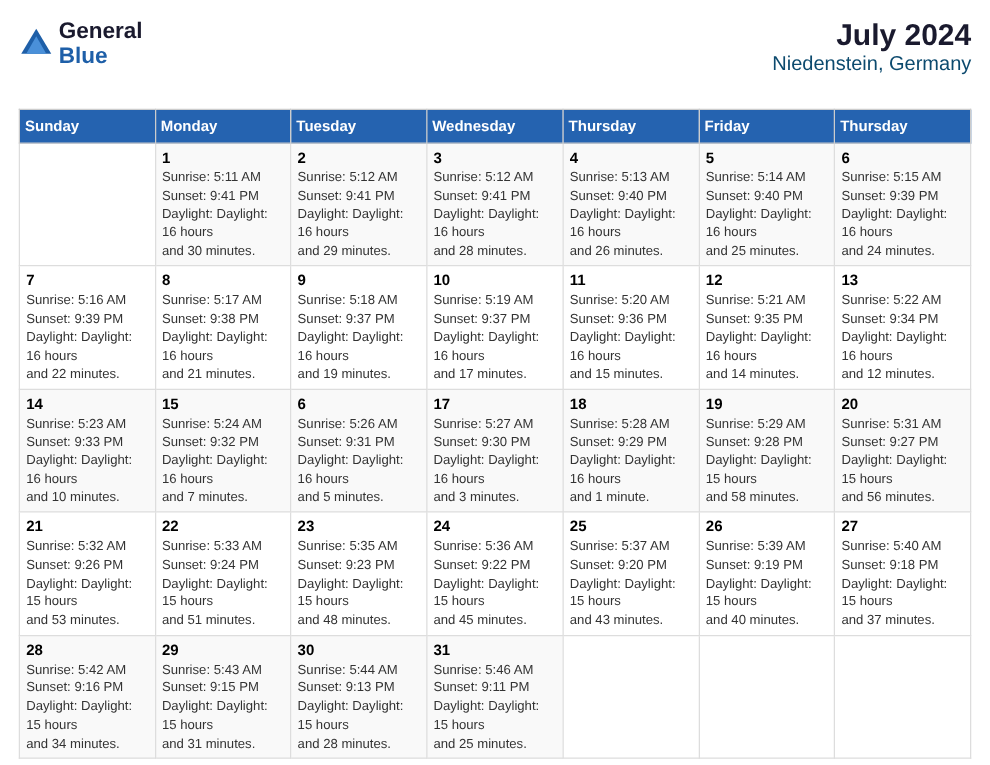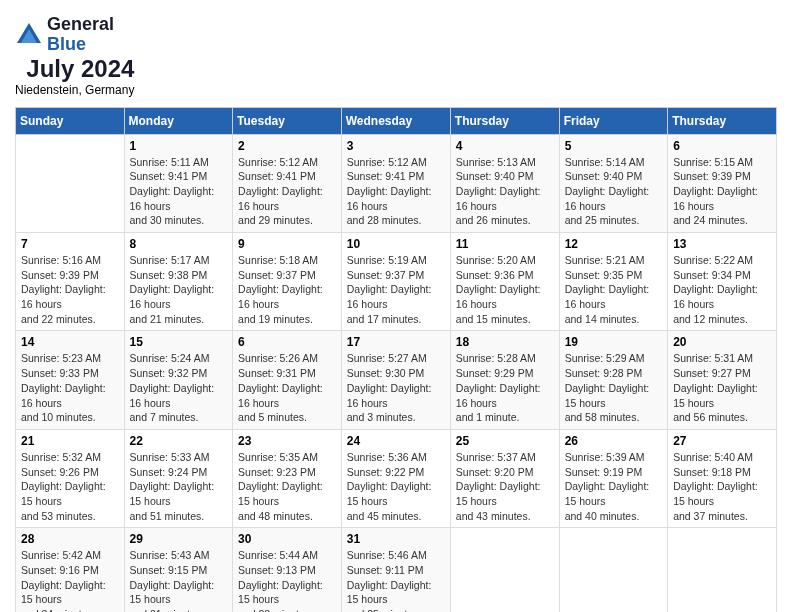--- a/index.html
+++ b/index.html
@@ -7,22 +7,21 @@
       font-family: Arial, sans-serif;
       background: #fff;
       width: 792px;
       min-height: 612px;
       padding: 15px;
     }
     .header-area {
       display: flex;
       justify-content: space-between;
       align-items: flex-start;
-      margin-bottom: 10px;
-      flex-direction: column;
+      margin-bottom: 26px;
     }
     .logo {
       display: flex;
       align-items: center;
     }
     .logo-text {
       font-size: 18px;
       font-weight: bold;
       line-height: 1.1;
     }
@@ -35,22 +34,22 @@
     }
     .title-block {
       text-align: right;
     }
     .month-year {
       font-size: 24px;
       font-weight: bold;
       color: #1a1a2e;
     }
     .location {
-      font-size: 12px;
-      color: #000000;
+      font-size: 16px;
+      color: #0c4a6e;
     }
     table {
       width: 100%;
       border-collapse: collapse;
       font-size: 10.5px;
     }
     thead tr {
       background-color: #2563b0;
       color: white;
     }

